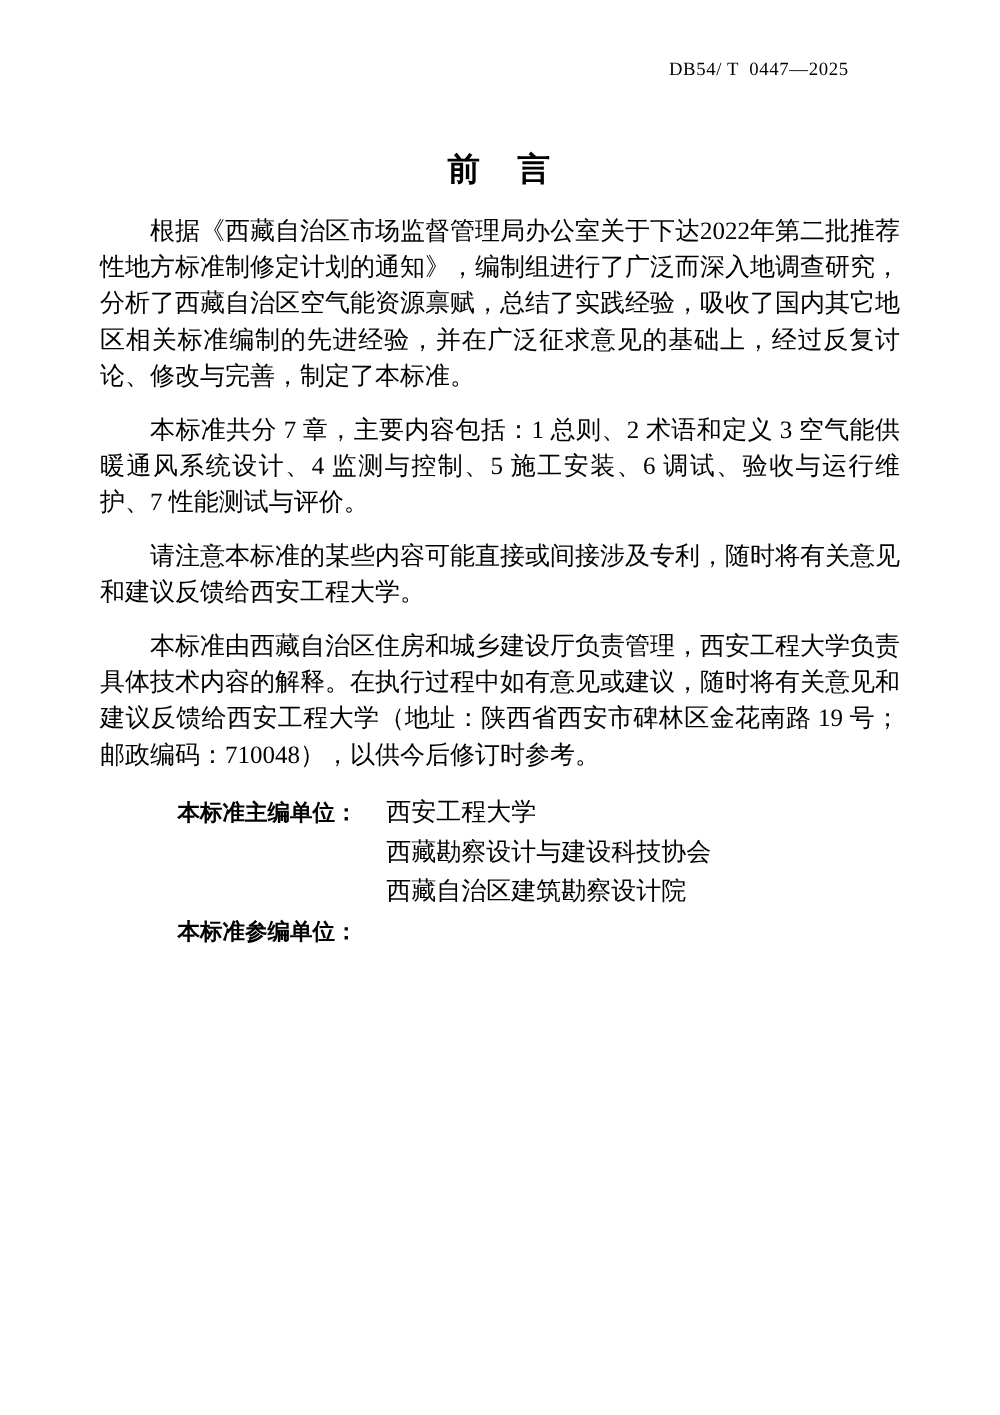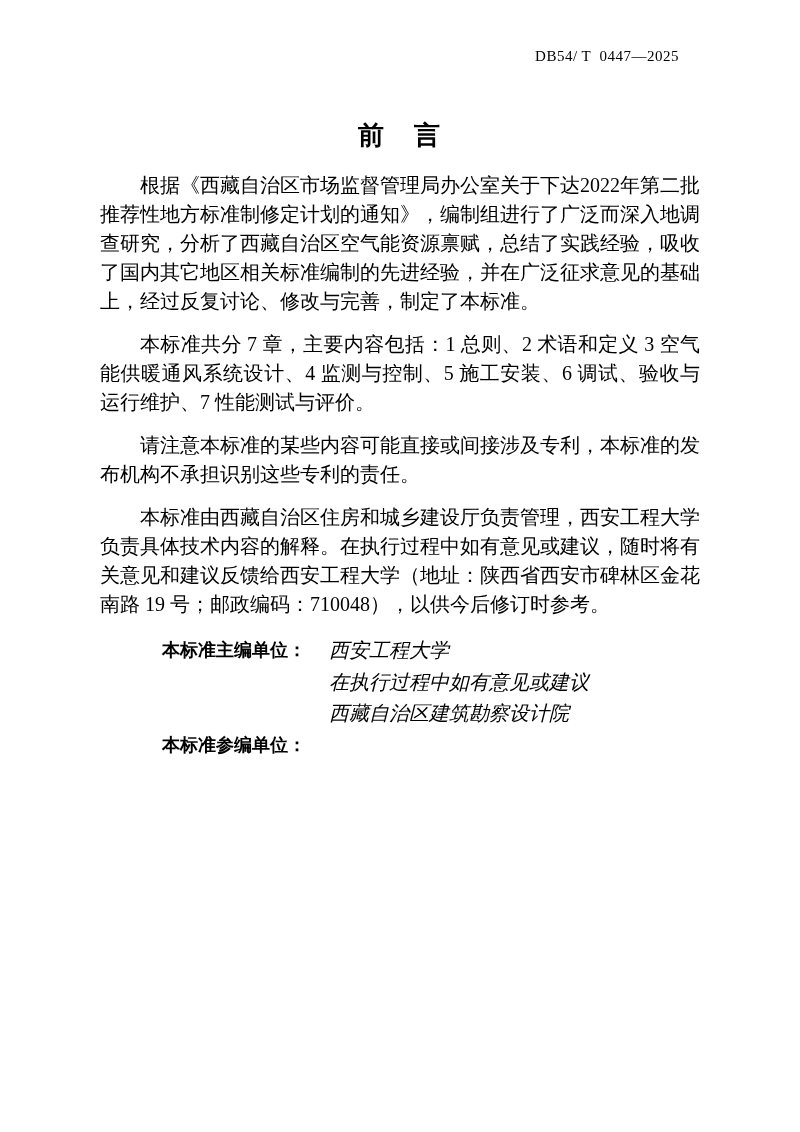--- a/index.html
+++ b/index.html
@@ -28,21 +28,21 @@
   .doc-title {
     margin-top: 56px;
     text-align: center;
     font-size: 26px;
     line-height: 30px;
     font-weight: bold;
     font-family: "Liberation Sans", "DejaVu Sans", sans-serif;
     letter-spacing: 2px;
   }
   .content {
-    padding: 0 100px;
+    padding: 0 80px;
   }
   .para {
     font-size: 20px;
     line-height: 29px;
     text-align: justify;
     text-indent: 2em;
     margin-top: 14px;
     word-break: break-all;
   }
   .para.first {
@@ -61,21 +61,20 @@
   .org-label {
     flex: 0 0 167px;
     font-weight: bold;
     font-size: 18px;
     line-height: 31.5px;
     font-family: "Liberation Sans", "DejaVu Sans", sans-serif;
     white-space: nowrap;
   }
   .org-items {
     flex: 1 1 auto;
-    font-style: italic;
   }
   .org-item {
     line-height: 31.5px;
     white-space: nowrap;
   }
 </style>
 </head>
 <body>
 
 <div class="page">
@@ -83,31 +82,31 @@
   <div class="doc-header">DB54/ T  0447—2025</div>
 
   <div class="doc-title">前　言</div>
 
   <div class="content">
 
     <p class="para first">根据《西藏自治区市场监督管理局办公室关于下达2022年第二批推荐性地方标准制修定计划的通知》，编制组进行了广泛而深入地调查研究，分析了西藏自治区空气能资源禀赋，总结了实践经验，吸收了国内其它地区相关标准编制的先进经验，并在广泛征求意见的基础上，经过反复讨论、修改与完善，制定了本标准。</p>
 
     <p class="para">本标准共分 7 章，主要内容包括：1 总则、2 术语和定义 3 空气能供暖通风系统设计、4 监测与控制、5 施工安装、6 调试、验收与运行维护、7 性能测试与评价。</p>
 
-    <p class="para">请注意本标准的某些内容可能直接或间接涉及专利，本标准的发布机构不承担识别这些专利的责任。</p>
+    <p class="para">请注意本标准的某些内容可能直接或间接涉及专利，随时将有关意见和建议反馈给西安工程大学。</p>
 
     <p class="para">本标准由西藏自治区住房和城乡建设厅负责管理，西安工程大学负责具体技术内容的解释。在执行过程中如有意见或建议，随时将有关意见和建议反馈给西安工程大学（地址：陕西省西安市碑林区金花南路 19 号；邮政编码：710048），以供今后修订时参考。</p>
 
     <div class="org-section">
 
       <div class="org-row">
         <div class="org-label">本标准主编单位：</div>
         <div class="org-items">
             <div class="org-item">西安工程大学</div>
-            <div class="org-item">在执行过程中如有意见或建议</div>
+            <div class="org-item">西藏勘察设计与建设科技协会</div>
             <div class="org-item">西藏自治区建筑勘察设计院</div>
           </div>
       </div>
 
       <div class="org-row">
         <div class="org-label">本标准参编单位：</div>
       </div>
 
     </div>
 

